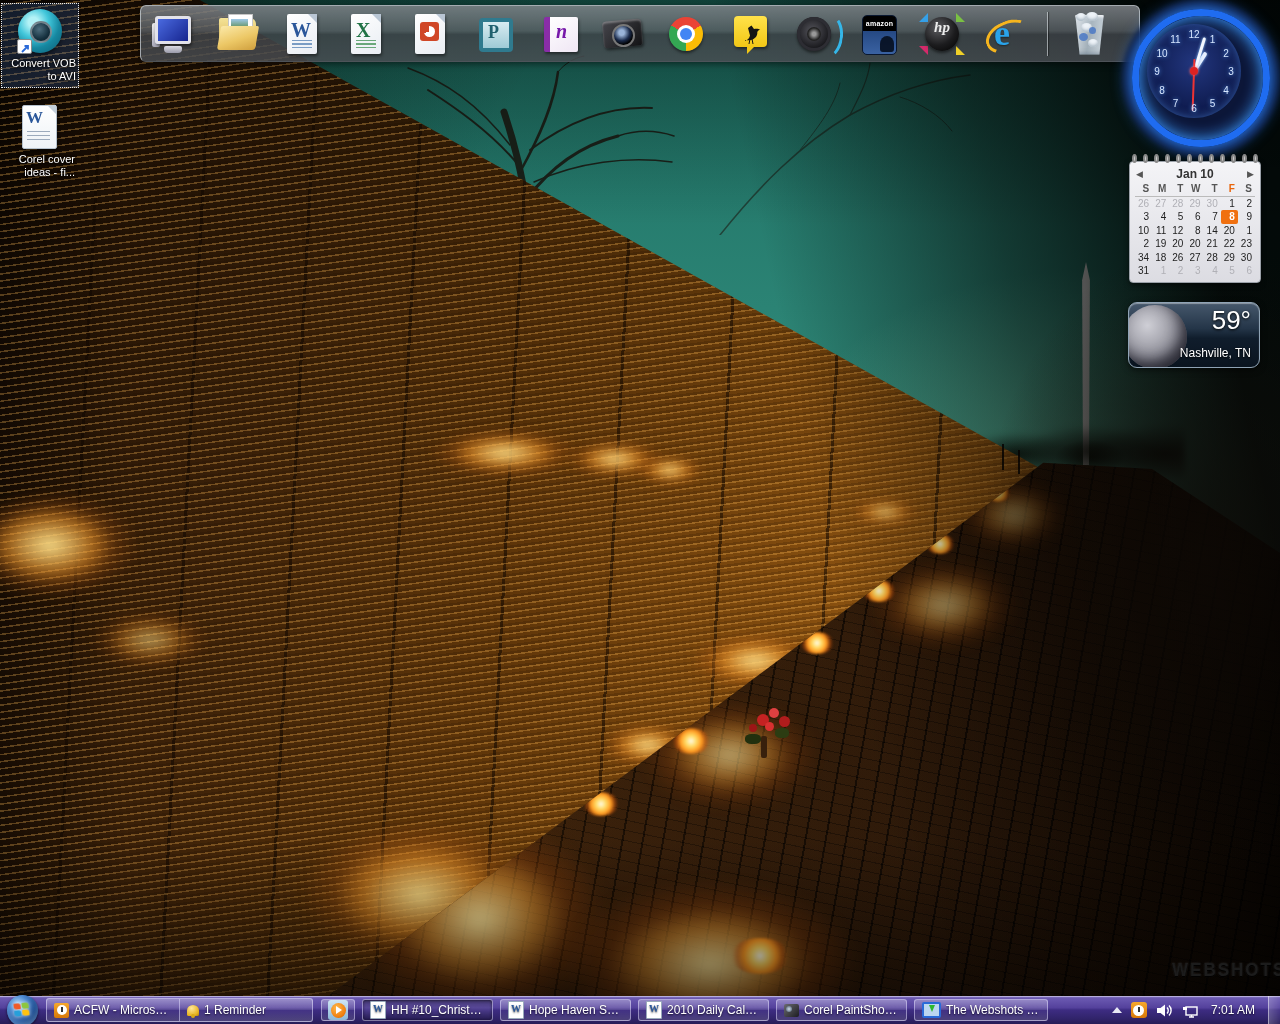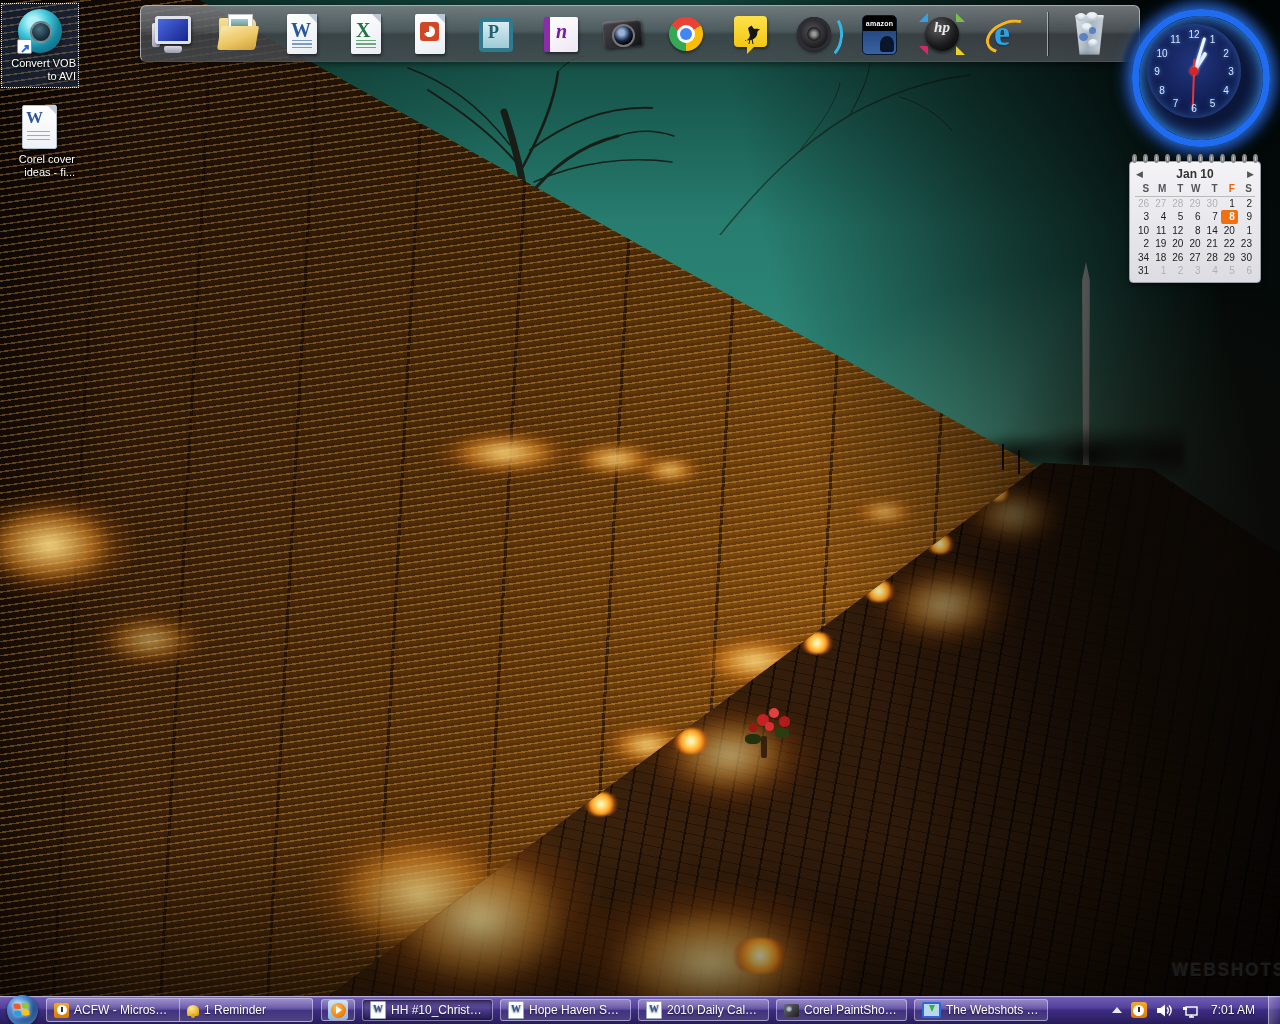--- a/index.html
+++ b/index.html
@@ -497,20 +497,25 @@
         <div class="cal-cell">31</div>
         <div class="cal-cell cal-muted">1</div>
         <div class="cal-cell cal-muted">2</div>
         <div class="cal-cell cal-muted">3</div>
         <div class="cal-cell cal-muted">4</div>
         <div class="cal-cell cal-muted">5</div>
         <div class="cal-cell cal-muted">6</div>
       </div>
   </div>
 
+  <div class="gadget-weather">
+    <div class="moon"></div>
+    <div class="w-temp">59°</div>
+    <div class="w-loc">Nashville, TN</div>
+  </div>
 
   <div class="taskbar">
     <div class="start-orb">
       <div class="orb-flag">
           <i class="of1"></i>
           <i class="of2"></i>
           <i class="of3"></i>
           <i class="of4"></i>
         </div>
     </div>

